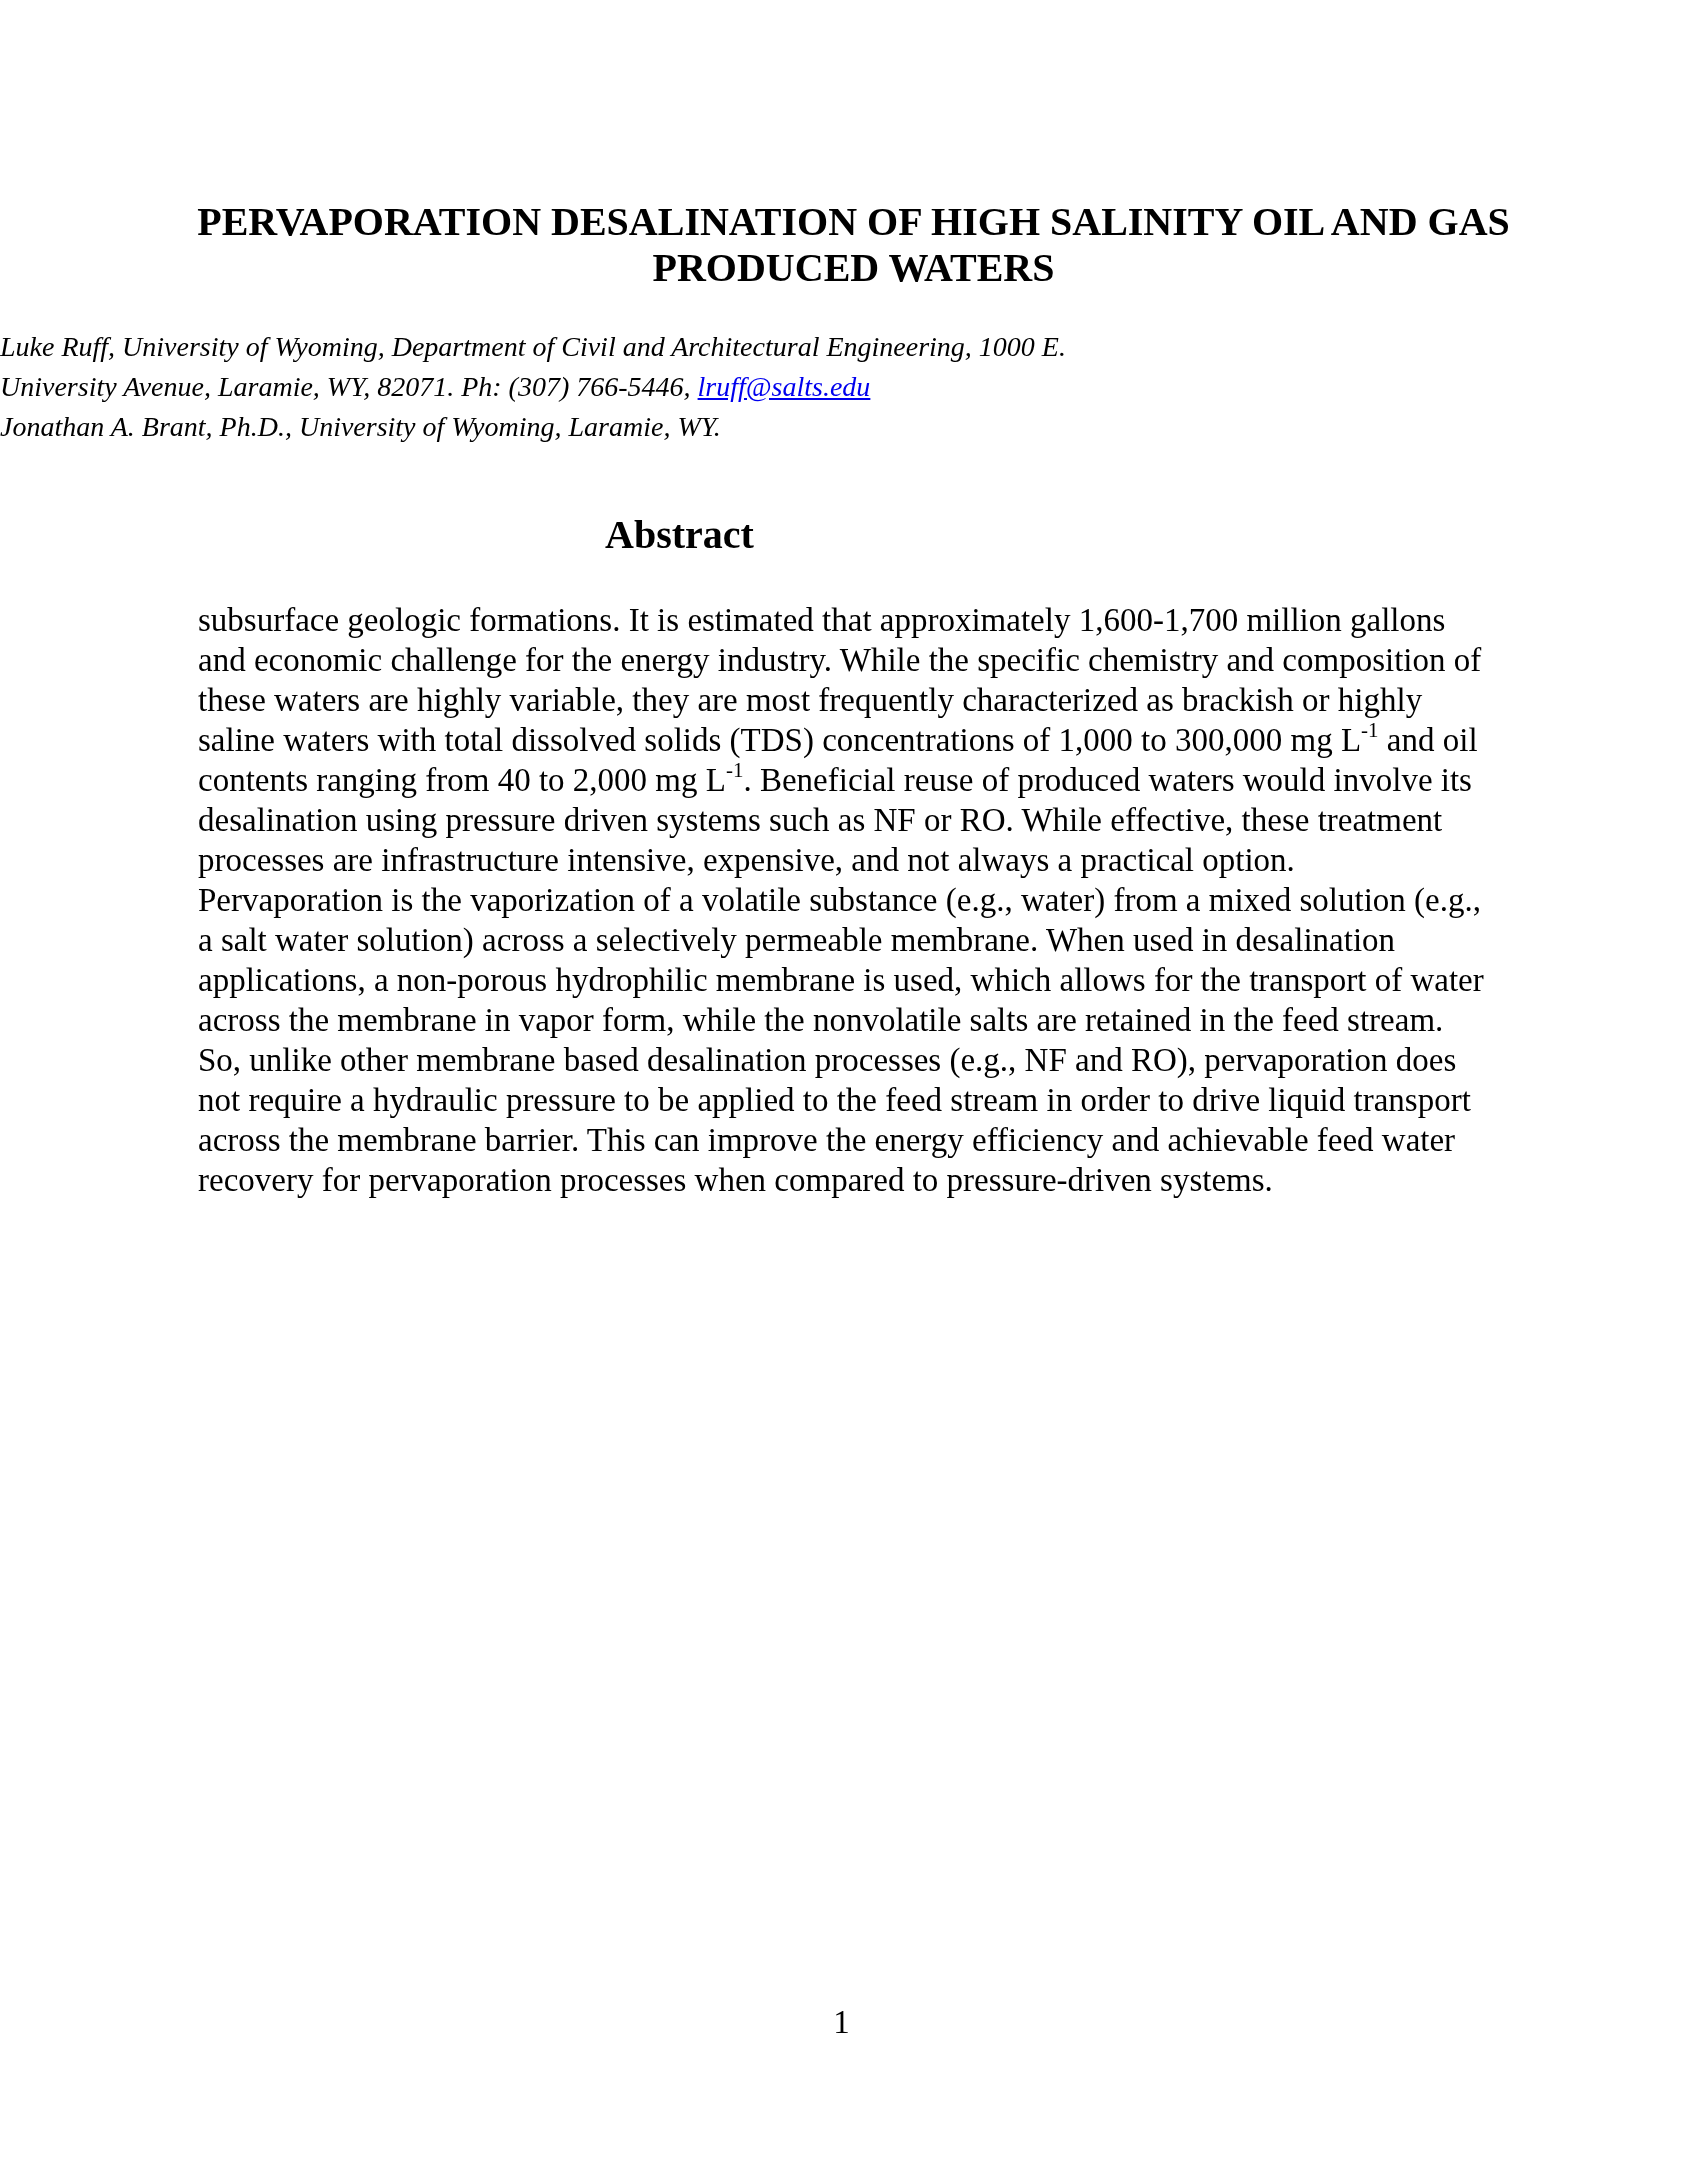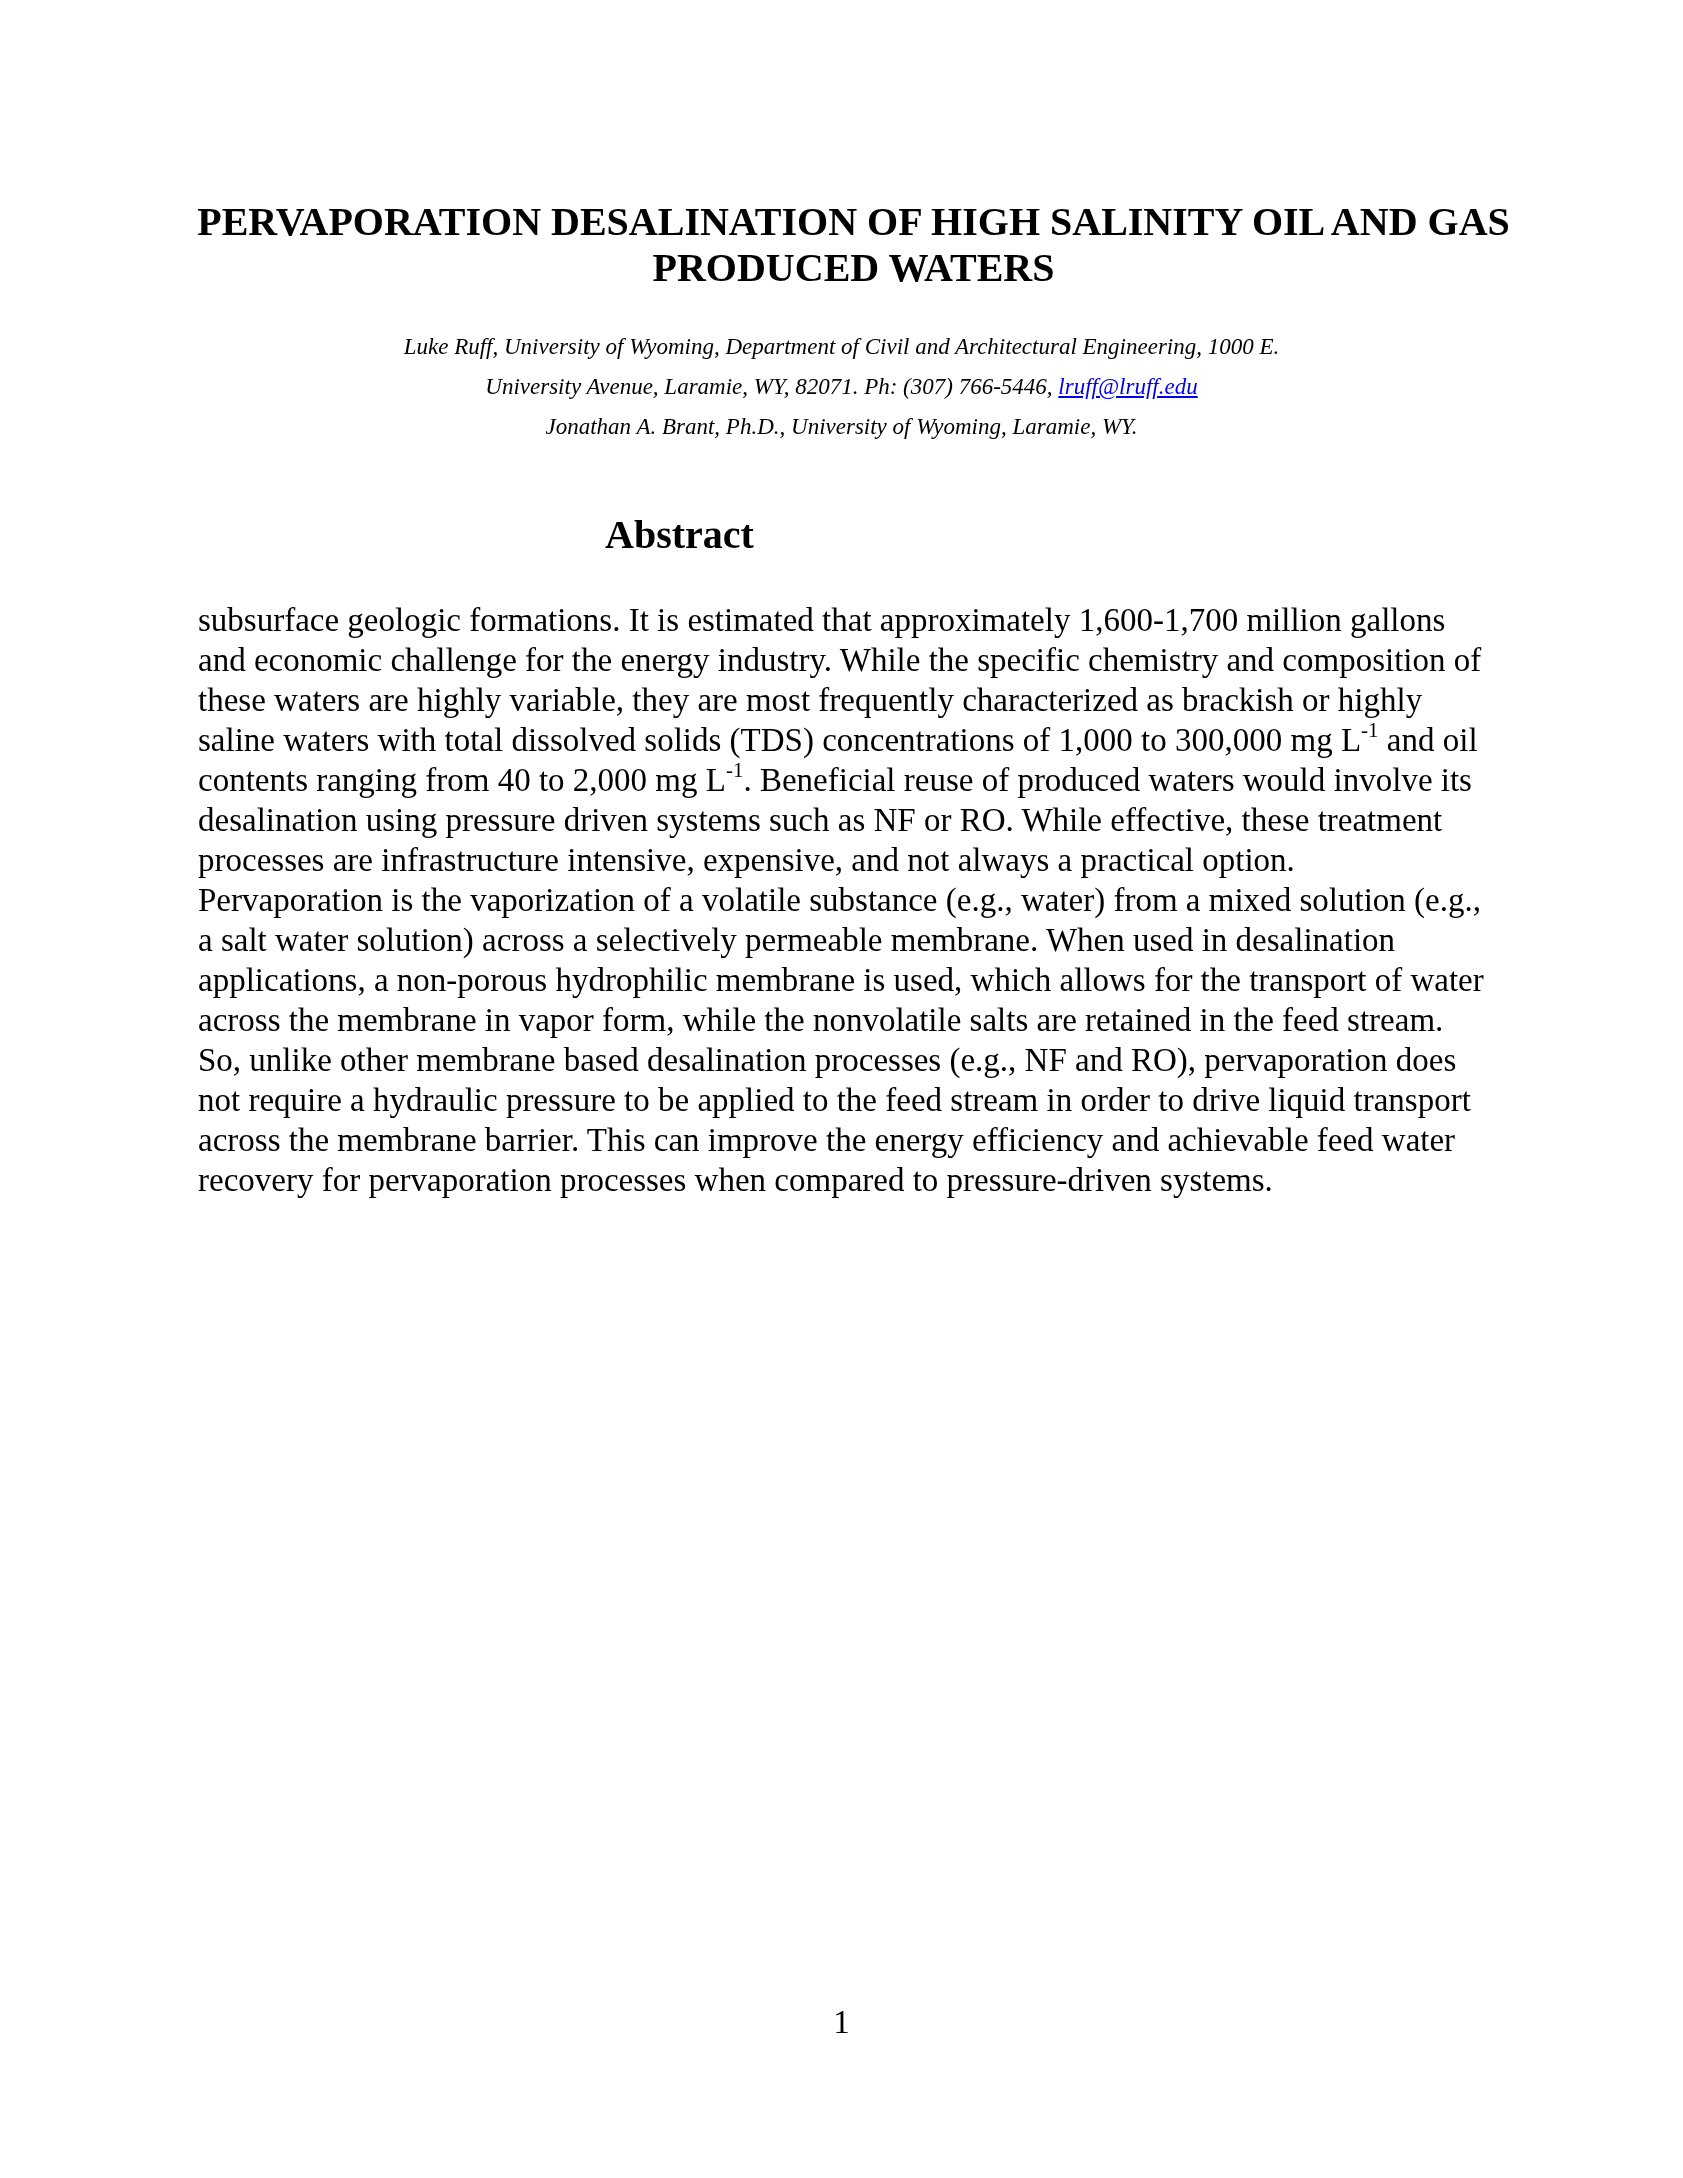--- a/index.html
+++ b/index.html
@@ -26,23 +26,23 @@
     font-size: 40px;
     line-height: 46px;
     padding-left: 12px;
   }
   .title-line { white-space: nowrap; }
   .authors-block {
     position: absolute;
     top: 327px;
     left: 0;
     width: 1683px;
-    text-align: center;
+    text-align: left;
     font-style: italic;
-    font-size: 23px;
+    font-size: 28px;
     line-height: 40px;
   }
   .author-line { white-space: nowrap; }
   .email-link {
     text-decoration: underline;
     cursor: pointer;
   }
   .abstract-heading {
     position: absolute;
     top: 512px;
@@ -85,21 +85,21 @@
 
 <div class="page">
 
   <div class="title-block">
     <div class="title-line">PERVAPORATION DESALINATION OF HIGH SALINITY OIL AND GAS</div>
     <div class="title-line">PRODUCED WATERS</div>
   </div>
 
   <div class="authors-block">
     <div class="author-line">Luke Ruff, University of Wyoming, Department of Civil and Architectural Engineering, 1000 E.</div>
-    <div class="author-line"><span>University Avenue, Laramie, WY, 82071. Ph: (307) 766-5446, </span><a class="email-link" style="color: rgb(0, 0, 238);">lruff@lruff.edu</a></div>
+    <div class="author-line"><span>University Avenue, Laramie, WY, 82071. Ph: (307) 766-5446, </span><a class="email-link" style="color: rgb(0, 0, 238);">lruff@salts.edu</a></div>
     <div class="author-line">Jonathan A. Brant, Ph.D., University of Wyoming, Laramie, WY.</div>
   </div>
 
   <div class="abstract-heading">Abstract</div>
 
   <div class="abstract-body">
       <div class="body-line"><span>subsurface geologic formations. It is estimated that approximately 1,600-1,700 million gallons</span></div>
       <div class="body-line"><span>and economic challenge for the energy industry. While the specific chemistry and composition of</span></div>
       <div class="body-line"><span>these waters are highly variable, they are most frequently characterized as brackish or highly</span></div>
       <div class="body-line"><span>saline waters with total dissolved solids (TDS) concentrations of 1,000 to 300,000 mg L</span><sup>-1</sup><span> and oil</span></div>

